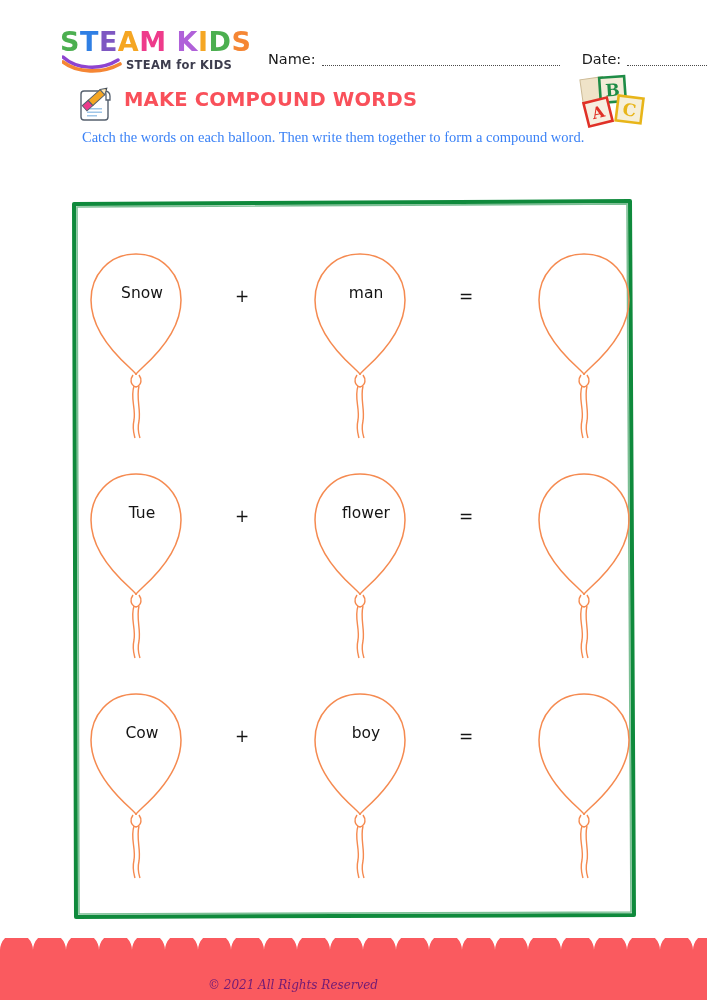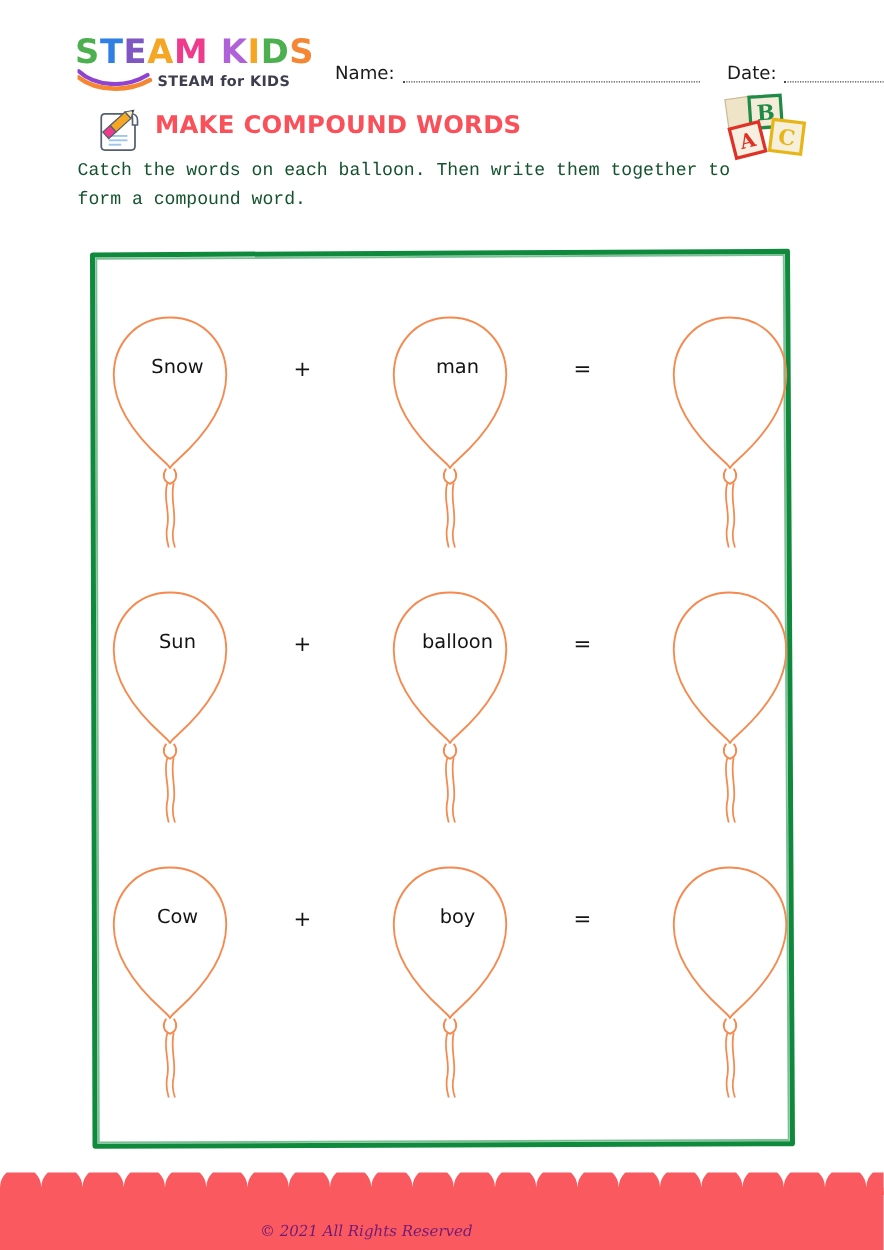--- a/index.html
+++ b/index.html
@@ -102,26 +102,26 @@
   }
   #abc-blocks {
     position: absolute;
     left: 574px; top: -8px;
     width: 76px; height: 60px;
   }
 
   
   #instructions {
     position: absolute;
-    left: 62px; top: 126px;
+    left: 82px; top: 126px;
     width: 530px;
-    font-family: Liberation Mono, monospace;
+    font-family: Liberation Serif, serif;
     font-size: 14.5px;
     line-height: 23px;
-    color: #14532d;
+    color: #3b82f6;
   }
 
   
   #work-frame {
     position: absolute;
     left: 70px; top: 198px;
     width: 568px; height: 722px;
   }
   #frame-svg {
     position: absolute;
@@ -346,34 +346,34 @@
 
       <div class="row row-2">
         <div class="balloon balloon-a">
           <svg class="balloon-svg" viewBox="0 0 112 200">
             <path d="M56 14 C84 14, 101 36, 101 60 C101 86, 82 110, 62 128 C59 131, 56 133, 56 135
                      C56 133, 53 131, 50 128 C30 110, 11 86, 11 60 C11 36, 28 14, 56 14 Z" fill="none" stroke="#f58a50" stroke-width="1.5"></path>
             <path d="M53 135 C50 139, 50 145, 56 147 C62 145, 62 139, 59 135" fill="none" stroke="#f58a50" stroke-width="1.5"></path>
             <path d="M54 146 C50 158, 56 168, 54 180 C52 189, 54 194, 55 198" fill="none" stroke="#f58a50" stroke-width="1.4"></path>
             <path d="M59 146 C56 159, 61 169, 59 181 C57 190, 59 195, 60 198" fill="none" stroke="#f58a50" stroke-width="1.4"></path>
           </svg>
-          <div class="balloon-word">Sun</div>
+          <div class="balloon-word">Tue</div>
         </div>
 
         <div class="operator op-plus">+</div>
 
         <div class="balloon balloon-b">
           <svg class="balloon-svg" viewBox="0 0 112 200">
             <path d="M56 14 C84 14, 101 36, 101 60 C101 86, 82 110, 62 128 C59 131, 56 133, 56 135
                      C56 133, 53 131, 50 128 C30 110, 11 86, 11 60 C11 36, 28 14, 56 14 Z" fill="none" stroke="#f58a50" stroke-width="1.5"></path>
             <path d="M53 135 C50 139, 50 145, 56 147 C62 145, 62 139, 59 135" fill="none" stroke="#f58a50" stroke-width="1.5"></path>
             <path d="M54 146 C50 158, 56 168, 54 180 C52 189, 54 194, 55 198" fill="none" stroke="#f58a50" stroke-width="1.4"></path>
             <path d="M59 146 C56 159, 61 169, 59 181 C57 190, 59 195, 60 198" fill="none" stroke="#f58a50" stroke-width="1.4"></path>
           </svg>
-          <div class="balloon-word">balloon</div>
+          <div class="balloon-word">flower</div>
         </div>
 
         <div class="operator op-equal">=</div>
 
         <div class="balloon balloon-c">
           <svg class="balloon-svg" viewBox="0 0 112 200">
             <path d="M56 14 C84 14, 101 36, 101 60 C101 86, 82 110, 62 128 C59 131, 56 133, 56 135
                      C56 133, 53 131, 50 128 C30 110, 11 86, 11 60 C11 36, 28 14, 56 14 Z" fill="none" stroke="#f58a50" stroke-width="1.5"></path>
             <path d="M53 135 C50 139, 50 145, 56 147 C62 145, 62 139, 59 135" fill="none" stroke="#f58a50" stroke-width="1.5"></path>
             <path d="M54 146 C50 158, 56 168, 54 180 C52 189, 54 194, 55 198" fill="none" stroke="#f58a50" stroke-width="1.4"></path>

